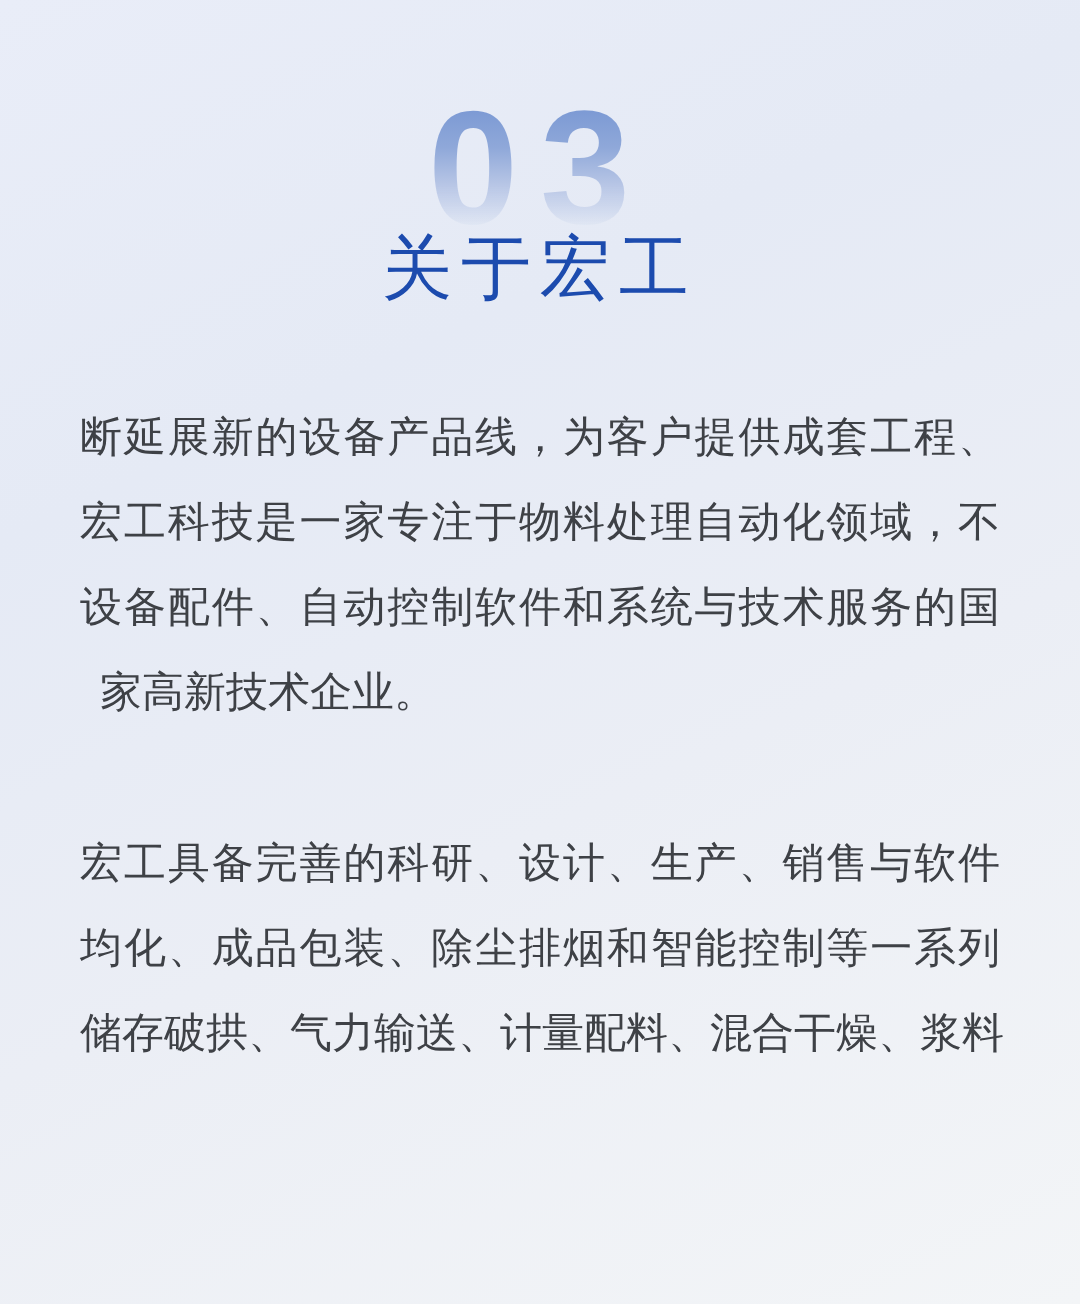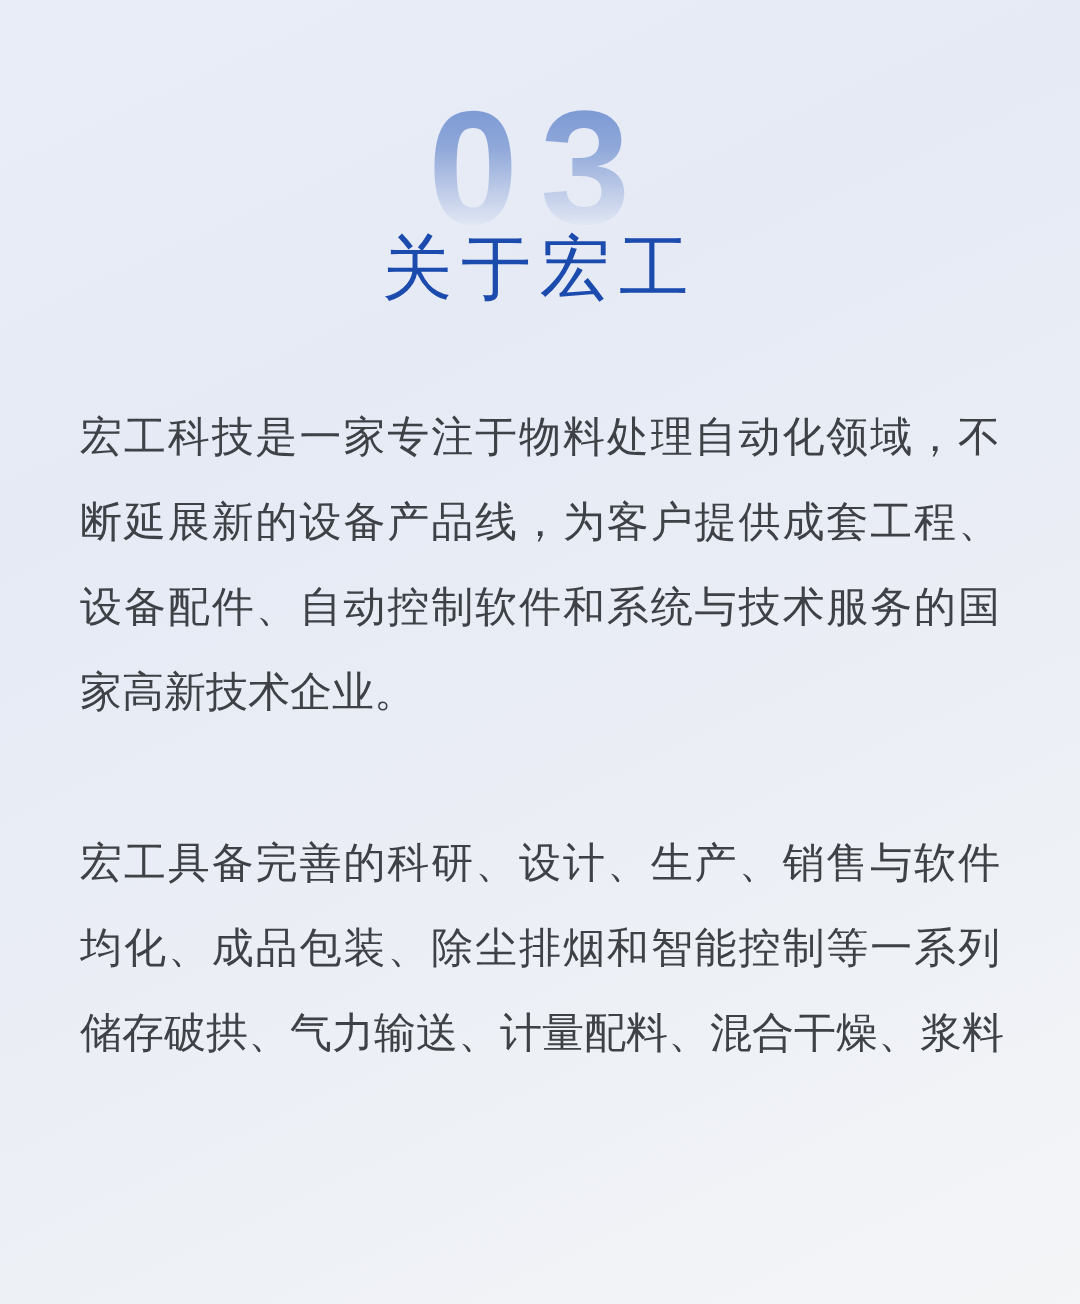--- a/index.html
+++ b/index.html
@@ -66,37 +66,38 @@
     margin-bottom: 0;
   }
   .line {
     text-align: justify;
     text-align-last: justify;
     white-space: nowrap;
   }
   .line.line-last {
     text-align: center;
     text-align-last: left;
+    margin-left: 20px;
   }
 </style>
 </head>
 <body>
 
 <div class="slide">
 
   <div class="hero">
     <div class="hero-number">03</div>
     <div class="hero-title">关于宏工</div>
   </div>
 
   <div class="body-text">
 
     <div class="para">
+      <div class="line">断延展新的设备产品线，为客户提供成套工程、</div>
       <div class="line">宏工科技是一家专注于物料处理自动化领域，不</div>
-      <div class="line">断延展新的设备产品线，为客户提供成套工程、</div>
       <div class="line">设备配件、自动控制软件和系统与技术服务的国</div>
       <div class="line line-last">家高新技术企业。</div>
     </div>
 
     <div class="para">
       <div class="line">宏工具备完善的科研、设计、生产、销售与软件</div>
       <div class="line">均化、成品包装、除尘排烟和智能控制等一系列</div>
       <div class="line">储存破拱、气力输送、计量配料、混合干燥、浆料</div>
     </div>
 

